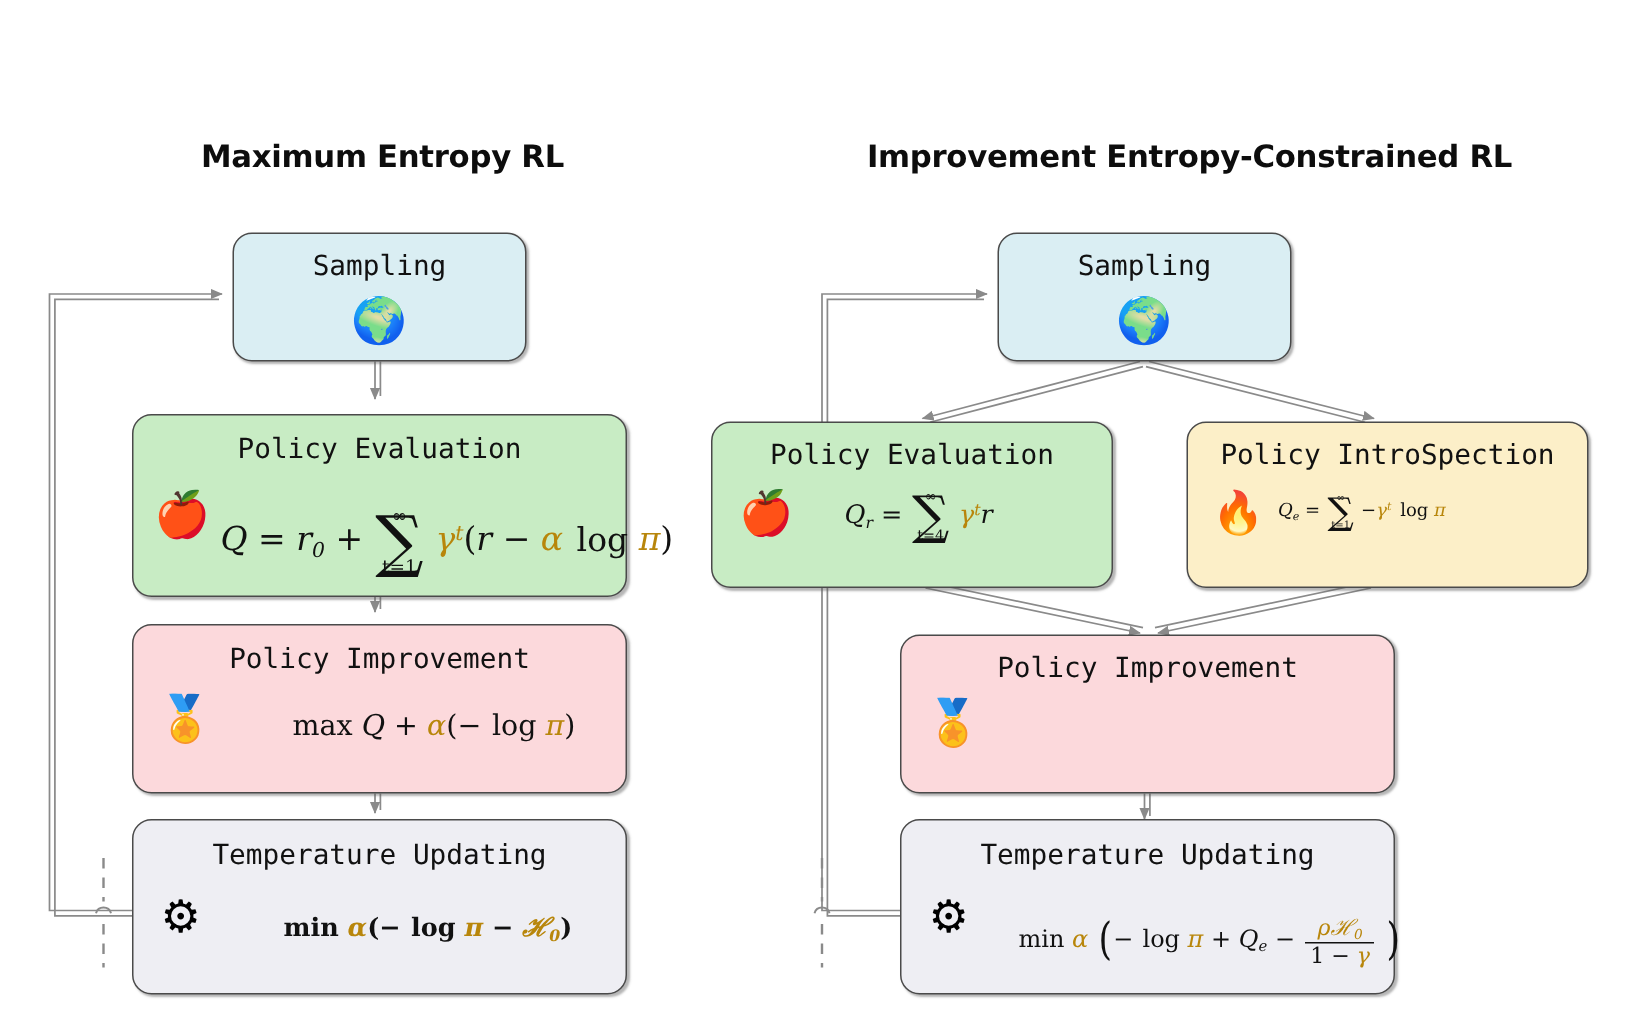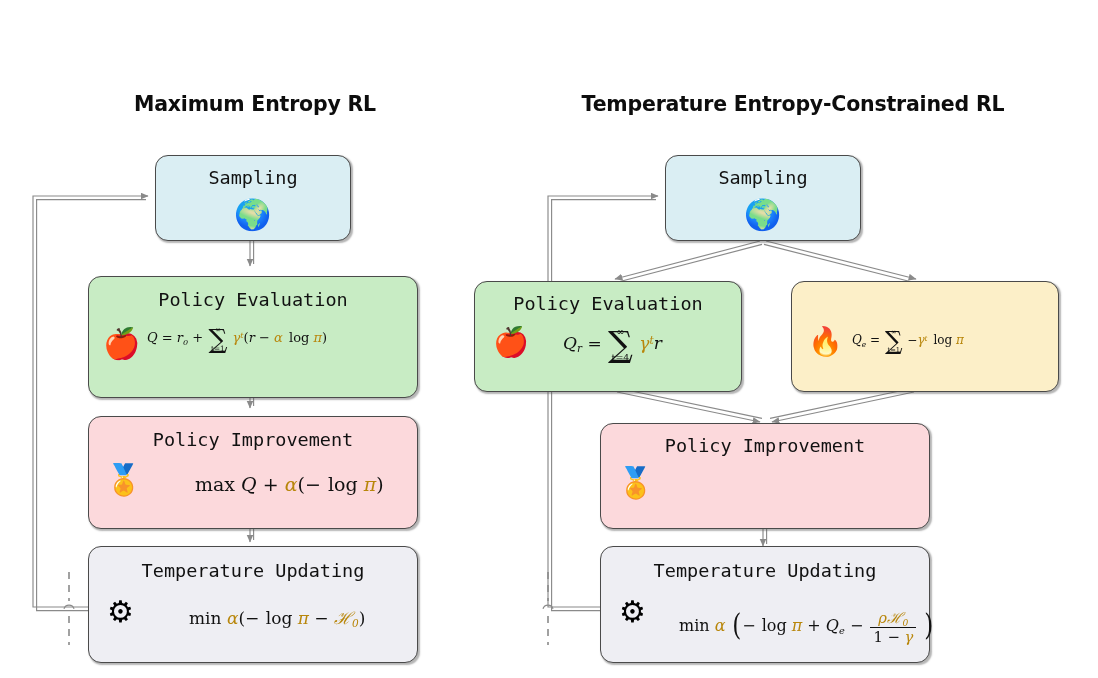--- a/index.html
+++ b/index.html
@@ -188,21 +188,21 @@
   <div class="col-title" style="left:55px;top:92px;width:400px;">Maximum Entropy RL</div>
 
   <div class="node c-blue" style="left: 155px; top: 155px; width: 196px; height: 86px; background: rgb(218, 238, 243);">
     <div class="head" style="top:11px;">Sampling</div>
     <div class="emoji" style="left:50%;transform:translateX(-50%);top:44px;font-size:30px;">🌍</div>
   </div>
 
   <div class="node c-green" style="left: 88px; top: 276px; width: 330px; height: 122px; background: rgb(200, 236, 196);">
     <div class="head" style="top:12px;">Policy Evaluation</div>
     <div class="emoji" style="left:14px;top:52px;font-size:30px;">🍎</div>
-    <div class="formula" style="left:58px;top:52px;font-size:13px;">
+    <div class="formula" style="left:58px;top:68px;font-size:22px;">
       <span class="mi">Q</span> <span class="mop">=</span>
       <span class="mi">r</span><span class="sub">0</span>
       <span class="mop">+</span>
       <span class="bigsum"><span class="lim-top">∞</span><span class="sig">∑</span><span class="lim-bot">t=1</span></span>
       <span class="mgold">γ</span><span class="sup" style="color:#b8860b;">t</span><span class="mop">(</span><span class="mi">r</span>
       <span class="mop">−</span> <span class="mgold">α</span>
       <span class="mop" style="margin-left:2px;">log</span> <span class="mgold">π</span><span class="mop">)</span>
     </div>
   </div>
 
@@ -212,45 +212,46 @@
     <div class="formula" style="left:106px;top:56px;font-size:19px;">
       <span class="mop">max</span> <span class="mi">Q</span>
       <span class="mop">+</span> <span class="mgold">α</span><span class="mop">(</span><span class="mop">−</span>
       <span class="mop" style="margin-left:1px;">log</span> <span class="mgold">π</span><span class="mop">)</span>
     </div>
   </div>
 
   <div class="node c-gray" style="left: 88px; top: 546px; width: 330px; height: 117px; background: rgb(238, 238, 243);">
     <div class="head" style="top:13px;">Temperature Updating</div>
     <div class="emoji" style="left:18px;top:50px;font-size:30px;filter:grayscale(1);">⚙</div>
-    <div class="formula" style="left:100px;top:59px;font-size:17px;">
+    <div class="formula" style="left:100px;top:59px;font-size:17px;font-weight:bold;">
       <span class="mop">min</span> <span class="mgold">α</span><span class="mop">(</span><span class="mop">−</span>
       <span class="mop" style="margin-left:1px;">log</span> <span class="mgold">π</span>
       <span class="mop">−</span> <span class="cal">ℋ</span><span class="sub" style="color:#b8860b;">0</span><span class="mop">)</span>
     </div>
   </div>
 
-  <div class="col-title" style="left:553px;top:92px;width:480px;">Temperature Entropy-Constrained RL</div>
+  <div class="col-title" style="left:553px;top:92px;width:480px;">Improvement Entropy-Constrained RL</div>
 
   <div class="node c-blue" style="left: 665px; top: 155px; width: 196px; height: 86px; background: rgb(218, 238, 243);">
     <div class="head" style="top:11px;">Sampling</div>
     <div class="emoji" style="left:50%;transform:translateX(-50%);top:44px;font-size:30px;">🌍</div>
   </div>
 
   <div class="node c-green" style="left: 474px; top: 281px; width: 268px; height: 111px; background: rgb(200, 236, 196);">
     <div class="head" style="top:11px;">Policy Evaluation</div>
     <div class="emoji" style="left:18px;top:46px;font-size:29px;">🍎</div>
     <div class="formula" style="left:88px;top:50px;font-size:17px;">
       <span class="mi">Q</span><span class="sub">r</span> <span class="mop">=</span>
       <span class="bigsum"><span class="lim-top">∞</span><span class="sig">∑</span><span class="lim-bot">t=4</span></span>
       <span class="mgold">γ</span><span class="sup" style="color:#b8860b;">t</span><span class="mi">r</span>
     </div>
   </div>
 
   <div class="node c-yellow" style="left: 791px; top: 281px; width: 268px; height: 111px; background: rgb(252, 239, 200);">
+    <div class="head" style="top:11px;">Policy IntroSpection</div>
     <div class="emoji" style="left:16px;top:46px;font-size:28px;">🔥</div>
     <div class="formula" style="left:60px;top:50px;font-size:12px;">
       <span class="mi">Q</span><span class="sub">e</span> <span class="mop">=</span>
       <span class="bigsum"><span class="lim-top">∞</span><span class="sig">∑</span><span class="lim-bot">t=1</span></span>
       <span class="mop">−</span><span class="mgold">γ</span><span class="sup" style="color:#b8860b;">t</span>
       <span class="mop" style="margin-left:2px;">log</span> <span class="mgold">π</span>
     </div>
   </div>
 
   <div class="node c-pink" style="left: 600px; top: 423px; width: 330px; height: 106px; background: rgb(252, 217, 220);">

